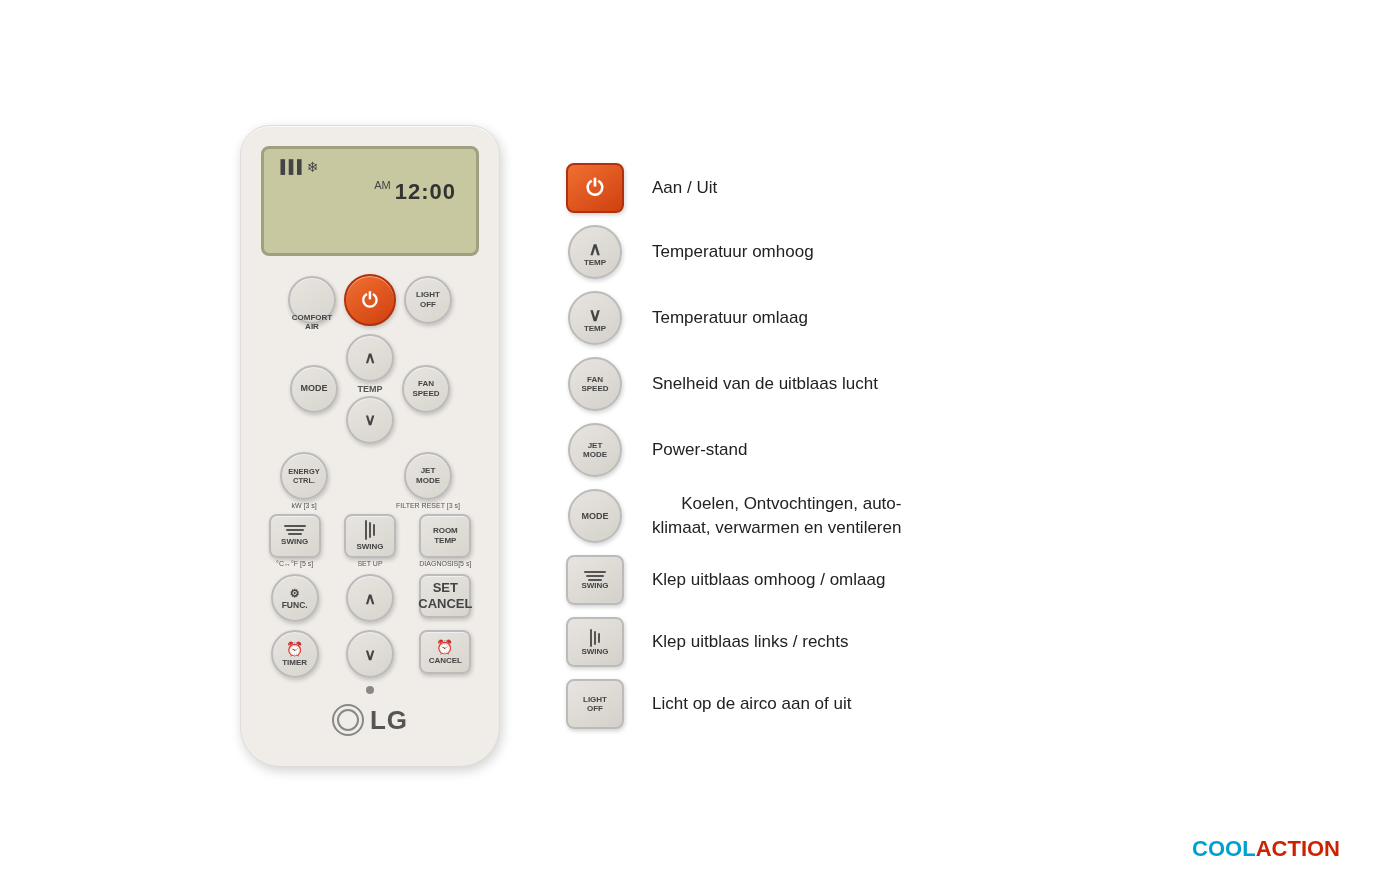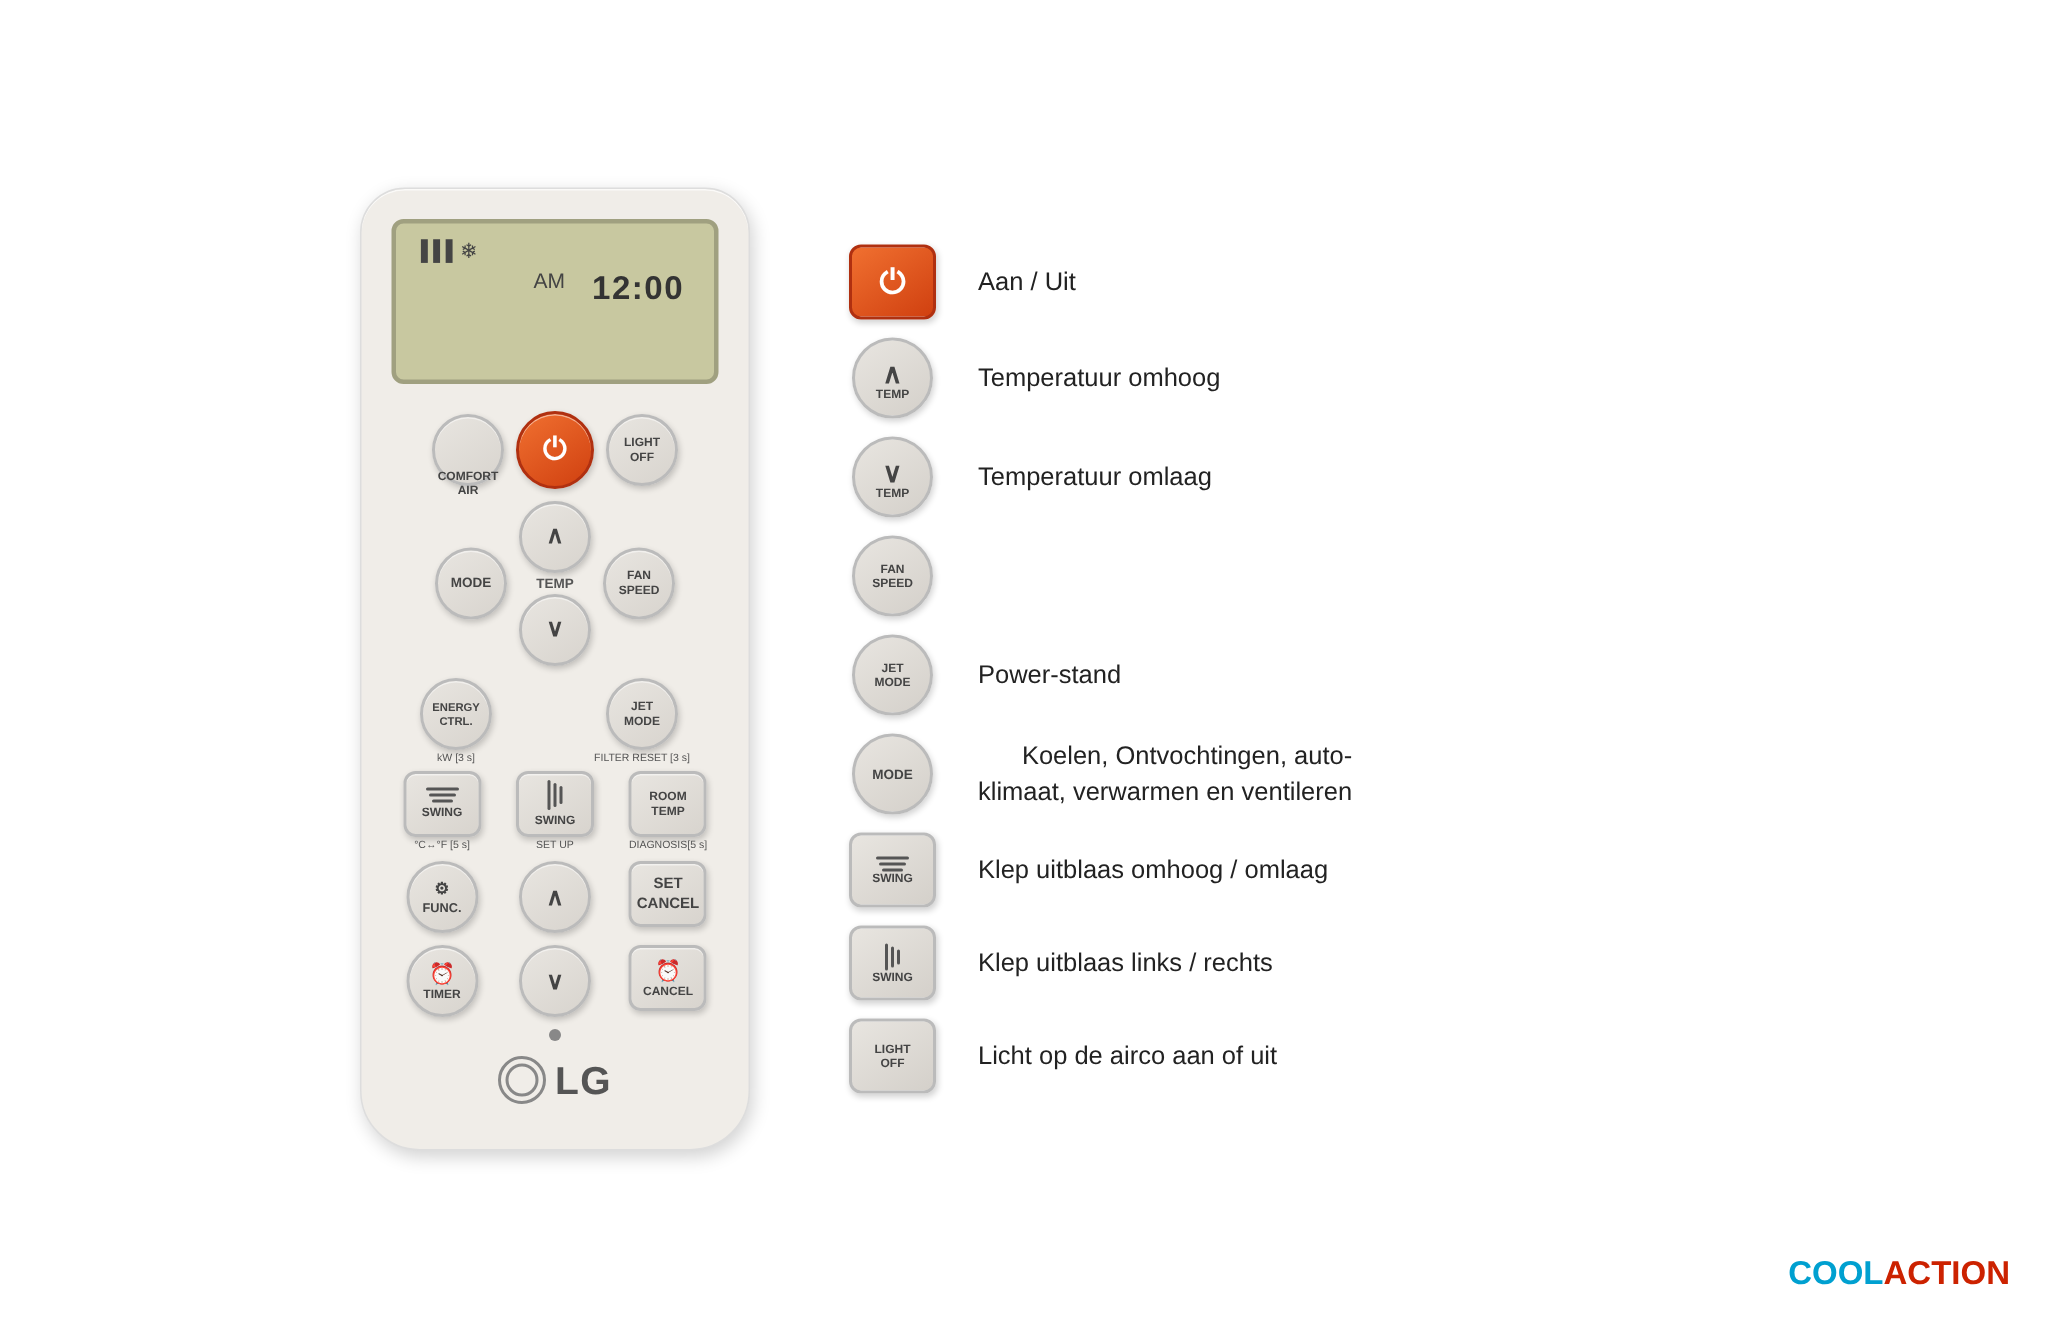--- a/index.html
+++ b/index.html
@@ -300,21 +300,21 @@
 <div class="page-container">
 
   <div class="remote">
 
     <div class="lcd-screen">
       <div class="lcd-top-row">
         <span class="lcd-battery">▐▐▐</span>
         <span class="lcd-snowflake">❄</span>
       </div>
       <div class="lcd-time-row">
-        <span style="font-size:14px;color:#444;margin-right:18px;">AM</span>
+        <span style="font-size:11px;color:#444;margin-right:4px;">AM</span>
         <span class="lcd-time">12:00</span>
       </div>
     </div>
 
     <div class="btn-row">
       <div class="btn-wrapper">
         <button class="btn-round size-sm" style="font-size:8px;">
           <span style="white-space:pre-line;margin-top:45px;">COMFORT
 AIR</span>
         </button>
@@ -411,21 +411,21 @@
           <span style="font-size:11px;">⚙</span>
           <span>FUNC.</span>
         </button>
       </div>
       <div class="btn-wrapper">
         <button class="btn-round size-sm" style="font-size:16px;font-weight:bold;">
           <span>∧</span>
         </button>
       </div>
       <div class="btn-wrapper">
-        <button class="btn-square size-sm" style="font-size:10px;">
+        <button class="btn-square size-sm" style="font-size:13px;">
           <span style="white-space:pre-line;">SET
 CANCEL</span>
         </button>
       </div>
     </div>
 
     <div class="btn-row-3col" style="margin-top:8px;">
       <div class="btn-wrapper">
         <button class="btn-round size-sm" style="font-size:8px;">
           <span style="font-size:14px;">⏰</span>
@@ -487,20 +487,21 @@
       <span class="legend-text">Temperatuur omlaag</span>
     </div>
 
     <div class="legend-item">
       <div class="legend-icon-wrap">
         <div class="legend-btn round" style="font-size:8px;">
           <span style="white-space:pre-line;">FAN
 SPEED</span>
         </div>
       </div>
+      <span class="legend-text">Snelheid van de uitblaas lucht</span>
     </div>
 
     <div class="legend-item">
       <div class="legend-icon-wrap">
         <div class="legend-btn round" style="font-size:8px;">
           <span style="white-space:pre-line;">JET
 MODE</span>
         </div>
       </div>
       <span class="legend-text">Power-stand</span>

